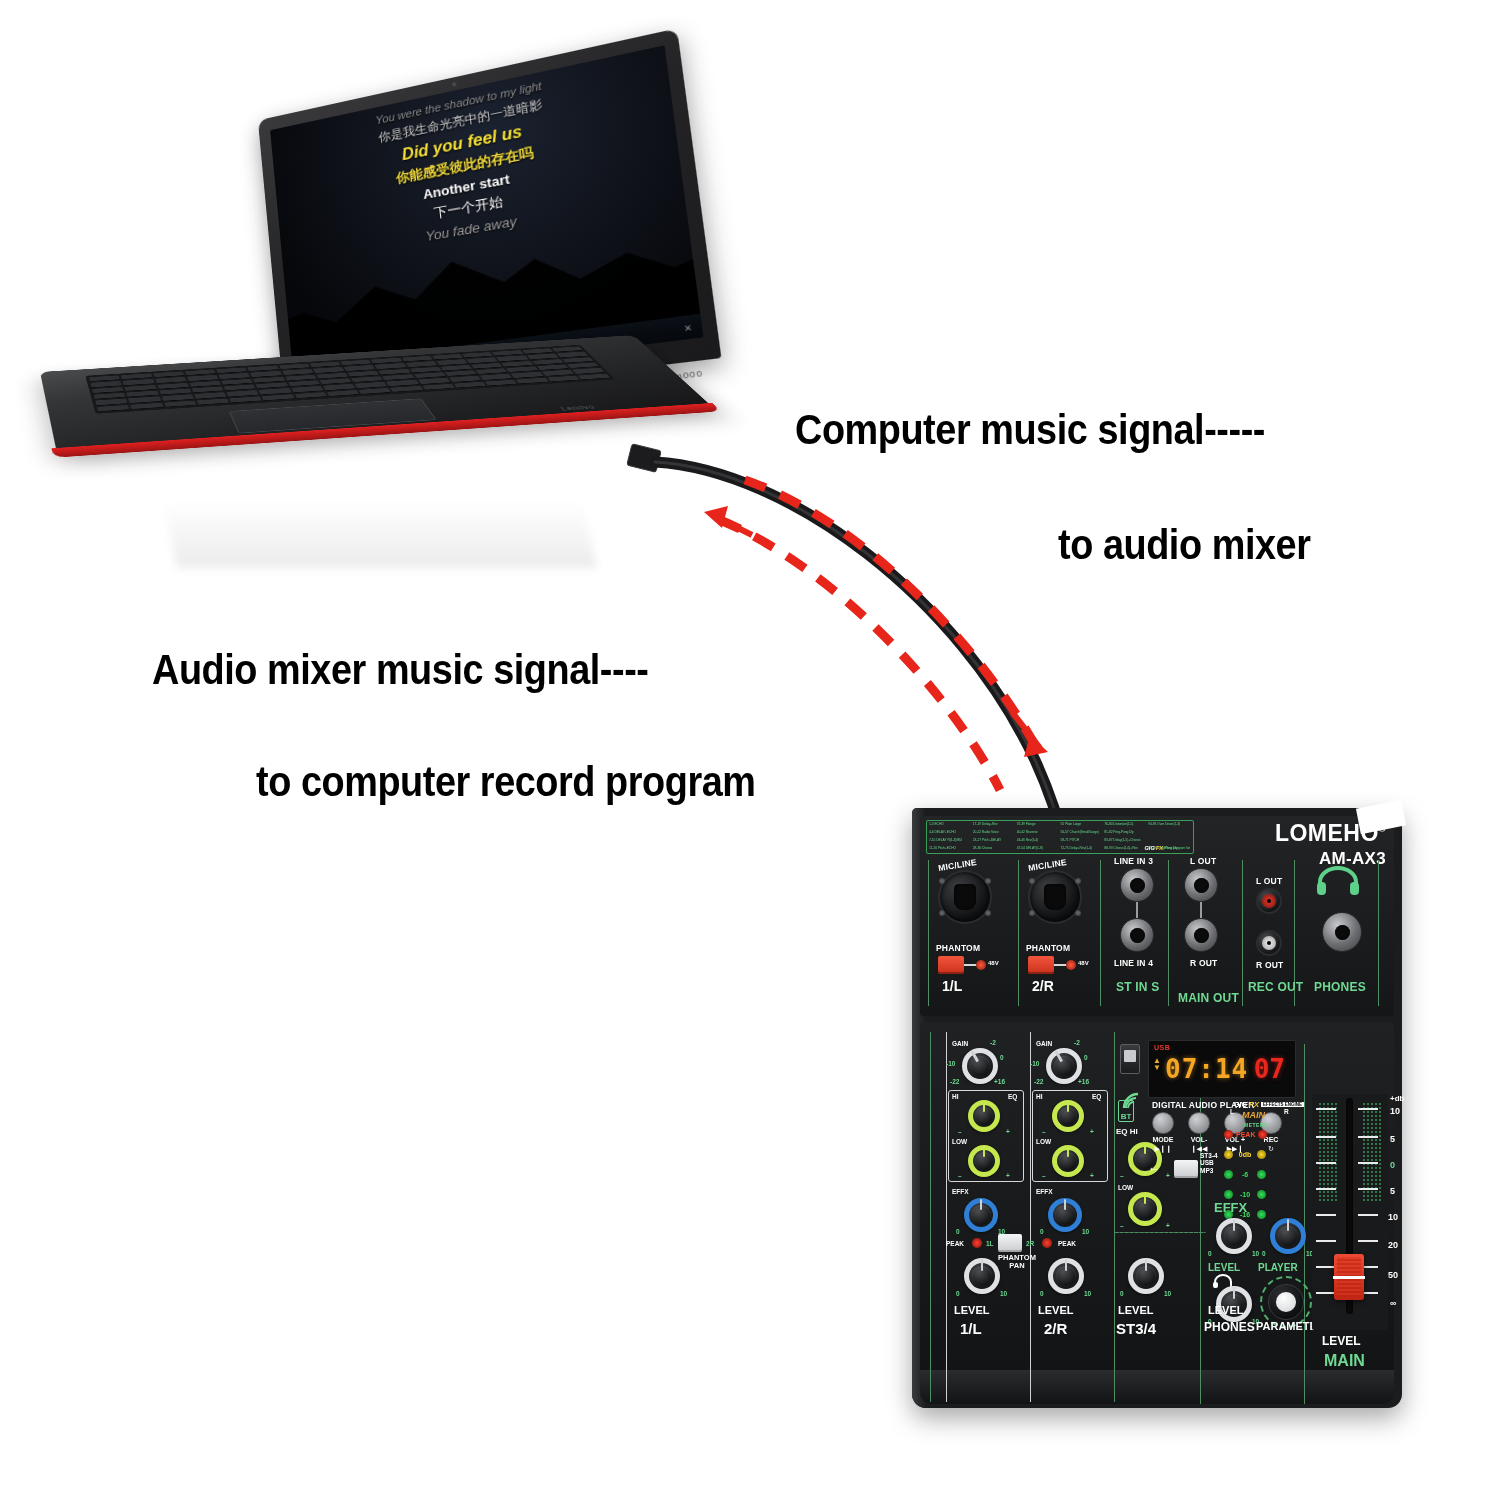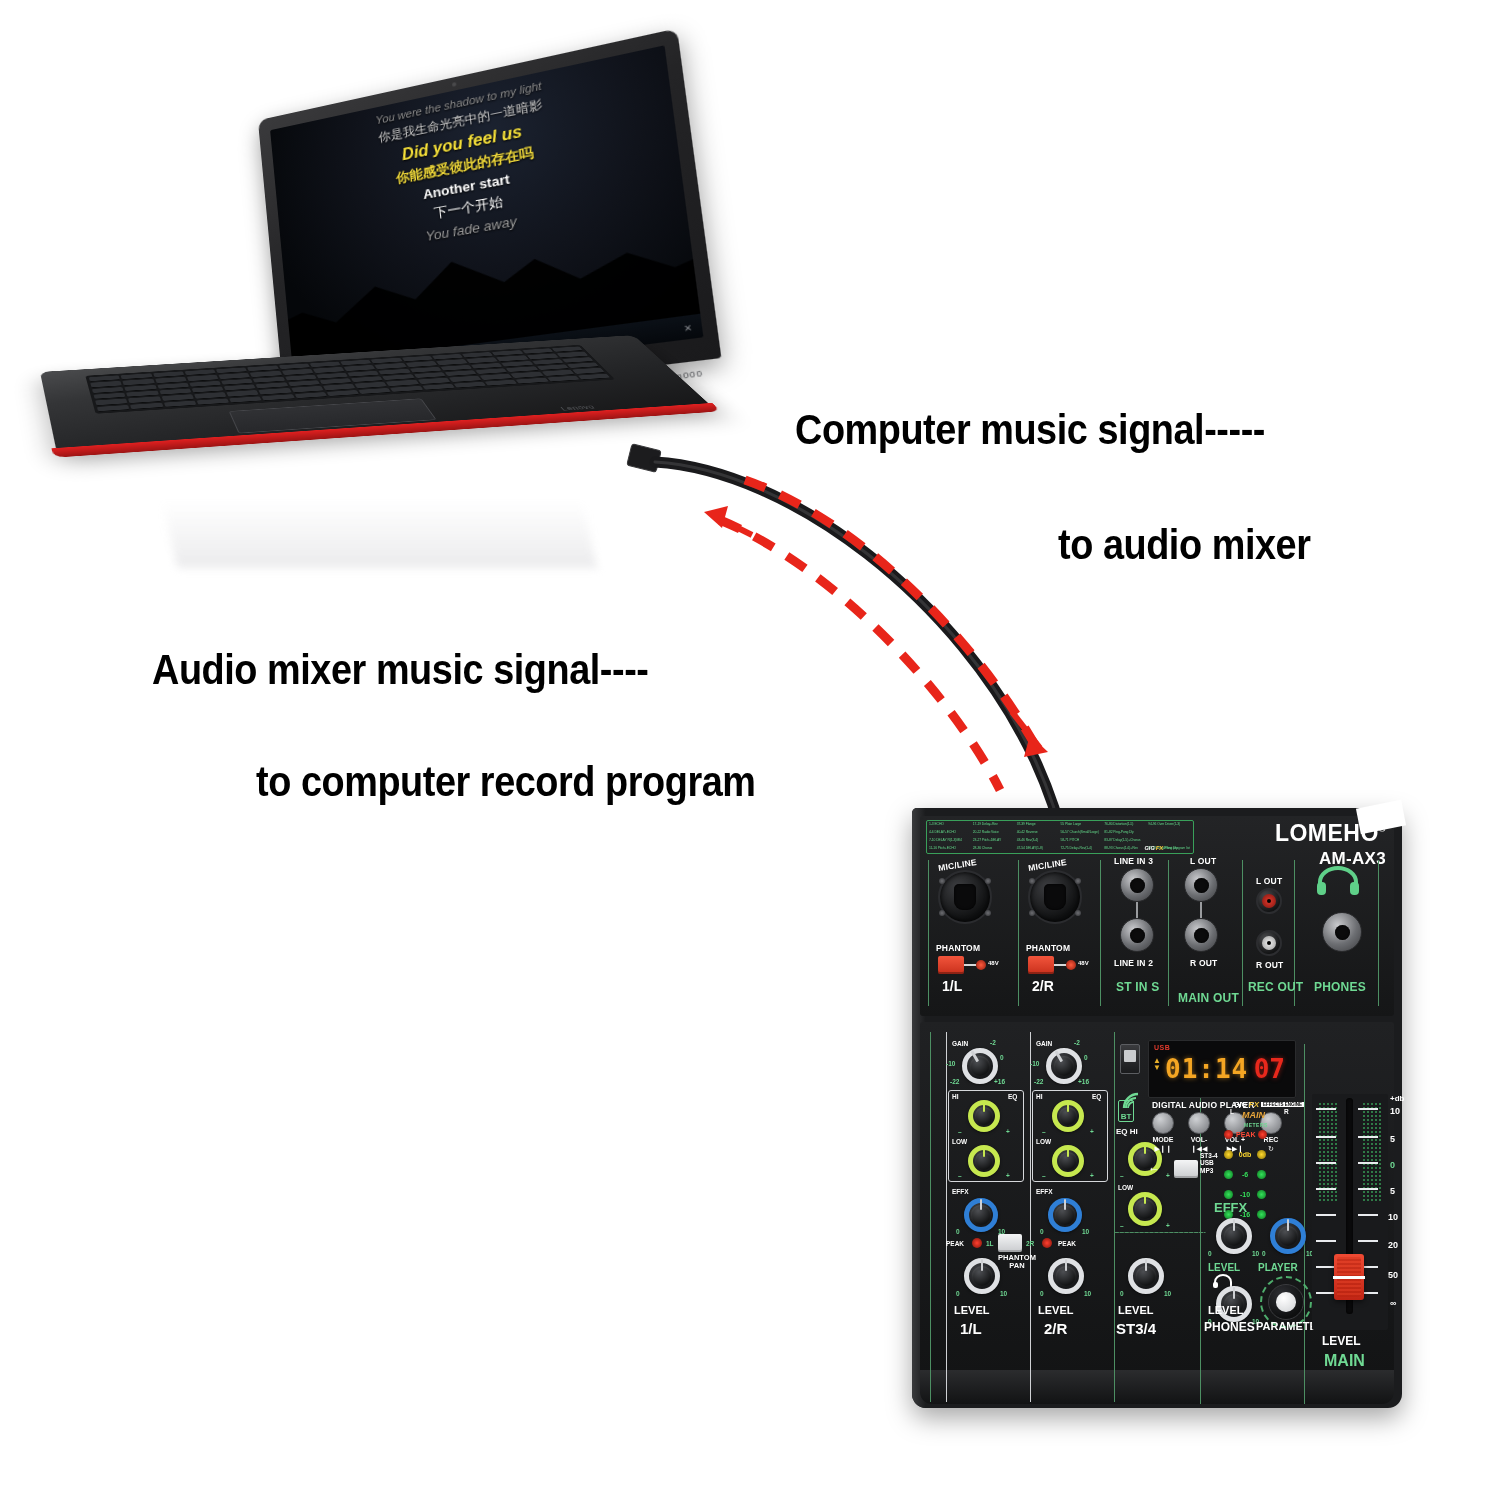--- a/index.html
+++ b/index.html
@@ -666,21 +666,21 @@
     <div class="phantom-sw" style="left:116px; top:148px;"></div>
     <div class="phantom-wire" style="left:142px; top:156px; width:12px;"></div>
     <div class="phantom-led" style="left:154px; top:152px;"></div>
     <div class="lbl-sm" style="position:absolute; left:166px; top:152px;">48V</div>
     <div style="position:absolute; left:120px; top:170px; font-size:14px; font-weight:bold; color:#fff;">2/R</div>
 
     <div class="lbl-w" style="position:absolute; left:202px; top:48px;">LINE IN 3</div>
     <div class="trs" style="left:208px; top:60px;"></div>
     <div style="position:absolute; left:224px; top:94px; width:2px; height:16px; background:#9a9c9f;"></div>
     <div class="trs" style="left:208px; top:110px;"></div>
-    <div class="lbl-w" style="position:absolute; left:202px; top:150px;">LINE IN 2</div>
+    <div class="lbl-w" style="position:absolute; left:202px; top:150px;">LINE IN 4</div>
     <div class="lbl-g" style="position:absolute; left:204px; top:172px; font-size:12px;">ST IN S</div>
 
     <div class="lbl-w" style="position:absolute; left:278px; top:48px;">L OUT</div>
     <div class="trs" style="left:272px; top:60px;"></div>
     <div style="position:absolute; left:288px; top:94px; width:2px; height:16px; background:#9a9c9f;"></div>
     <div class="trs" style="left:272px; top:110px;"></div>
     <div class="lbl-w" style="position:absolute; left:278px; top:150px;">R OUT</div>
     <div class="lbl-g" style="position:absolute; left:266px; top:183px; font-size:12px;">MAIN OUT</div>
 
     <div class="lbl-w" style="position:absolute; left:344px; top:68px;">L OUT</div>
@@ -864,21 +864,21 @@
         <div class="knob-ind"></div>
     </div>
     <div class="knob-lbl" style="left:208px; top:482px;">0</div>
     <div class="knob-lbl" style="left:252px; top:482px;">10</div>
     <div style="position:absolute; left:206px; top:496px; font-size:11px; font-weight:bold; color:#fff;">LEVEL</div>
     <div style="position:absolute; left:204px; top:512px; font-size:15px; font-weight:bold; color:#fff;">ST3/4</div>
 
     <div class="led-disp" style="left:236px; top:232px; width:148px; height:58px;">
       <span class="led-usb">USB</span>
       <span class="led-arrows">▲<br>▼</span>
-      <span class="led-time">01:14</span>
+      <span class="led-time">07:14</span>
       <span class="led-track">07</span>
     </div>
     <div style="position:absolute; left:240px; top:292px; font-size:8.5px; font-weight:bold; color:#fff; letter-spacing:.2px;">DIGITAL AUDIO PLAYER</div>
 
     <div class="dap-btn" style="left:240px; top:304px;"></div>
     <div class="dap-lbl" style="left:234px; top:328px; width:34px;">MODE</div>
     <div class="dap-sym" style="left:234px; top:337px; width:34px;">▶❙❙</div>
 
     <div class="dap-btn" style="left:276px; top:304px;"></div>
     <div class="dap-lbl" style="left:270px; top:328px; width:34px;">VOL-</div>

